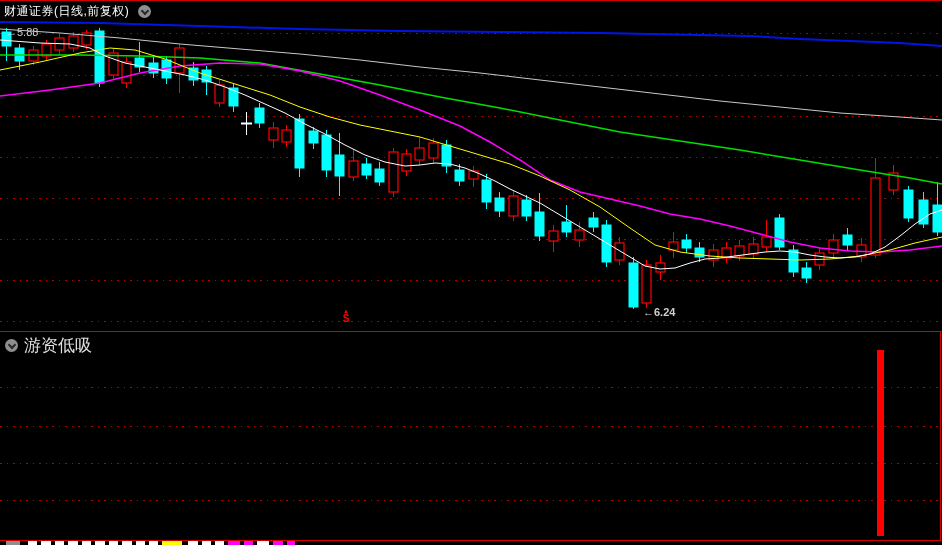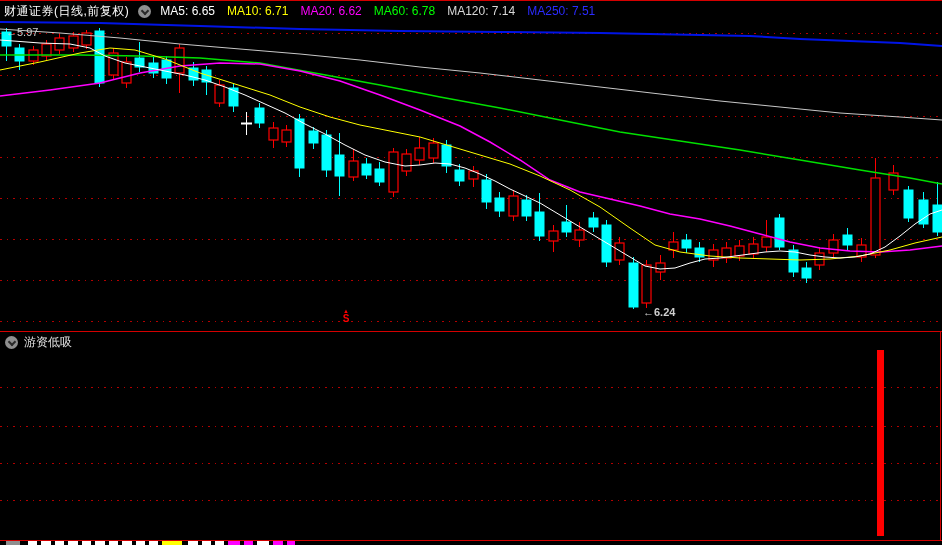--- a/index.html
+++ b/index.html
@@ -27,21 +27,21 @@
   #high-label{left:6px;top:27px;}
   #low-label{left:643px;top:307px;font-weight:bold;}
   #sell-marker{
     position:absolute;left:340px;top:309px;width:12px;color:#ff0000;
     text-align:center;font-weight:bold;
   }
   #sell-marker .tri{display:block;font-size:6px;line-height:5px;}
   #sell-marker .s{display:block;font-size:10px;line-height:10px;}
   .panel2-header{
     position:absolute;left:5px;top:334px;display:flex;align-items:center;gap:6px;
-    font-size:12px;color:#e0e0e0;
+    font-size:17px;color:#e0e0e0;
   }
   .hline{position:absolute;left:0;width:942px;height:1px;background:#d40000;}
   #top-line{top:0;}
   #sep-line{top:331px;}
   #bottom-line{top:540px;}
   #right-line{position:absolute;left:940px;top:331px;width:1px;height:209px;background:#d40000;}
   #bottom-strip{position:absolute;left:0;top:541px;width:942px;height:4px;}
   #bottom-strip i{position:absolute;top:0;height:4px;display:block;}
 </style>
 </head>
@@ -360,31 +360,23 @@
     </svg>
 
   <div class="hline" id="top-line"></div>
   <div class="hline" id="sep-line"></div>
   <div class="hline" id="bottom-line"></div>
   <div id="right-line"></div>
 
   <div class="titlebar">
     <span class="title-text">财通证券(日线,前复权)</span>
     <span class="chev"></span>
-    <span id="ma-labels">
-        <span style="color: rgb(255, 255, 255);">MA5: 6.65</span>
-        <span style="color: rgb(255, 255, 0);">MA10: 6.71</span>
-        <span style="color: rgb(255, 0, 255);">MA20: 6.62</span>
-        <span style="color: rgb(0, 255, 0);">MA60: 6.78</span>
-        <span style="color: rgb(216, 216, 216);">MA120: 7.14</span>
-        <span style="color: rgb(43, 43, 255);">MA250: 7.51</span>
-      </span>
   </div>
 
-  <div class="price-label" id="high-label">←5.97</div>
+  <div class="price-label" id="high-label">←5.88</div>
   <div class="price-label" id="low-label">←6.24</div>
 
   <div id="sell-marker">
     <span class="tri">▲</span>
     <span class="s">S</span>
   </div>
 
   <div class="panel2-header">
     <span class="chev"></span>
     <span>游资低吸</span>

